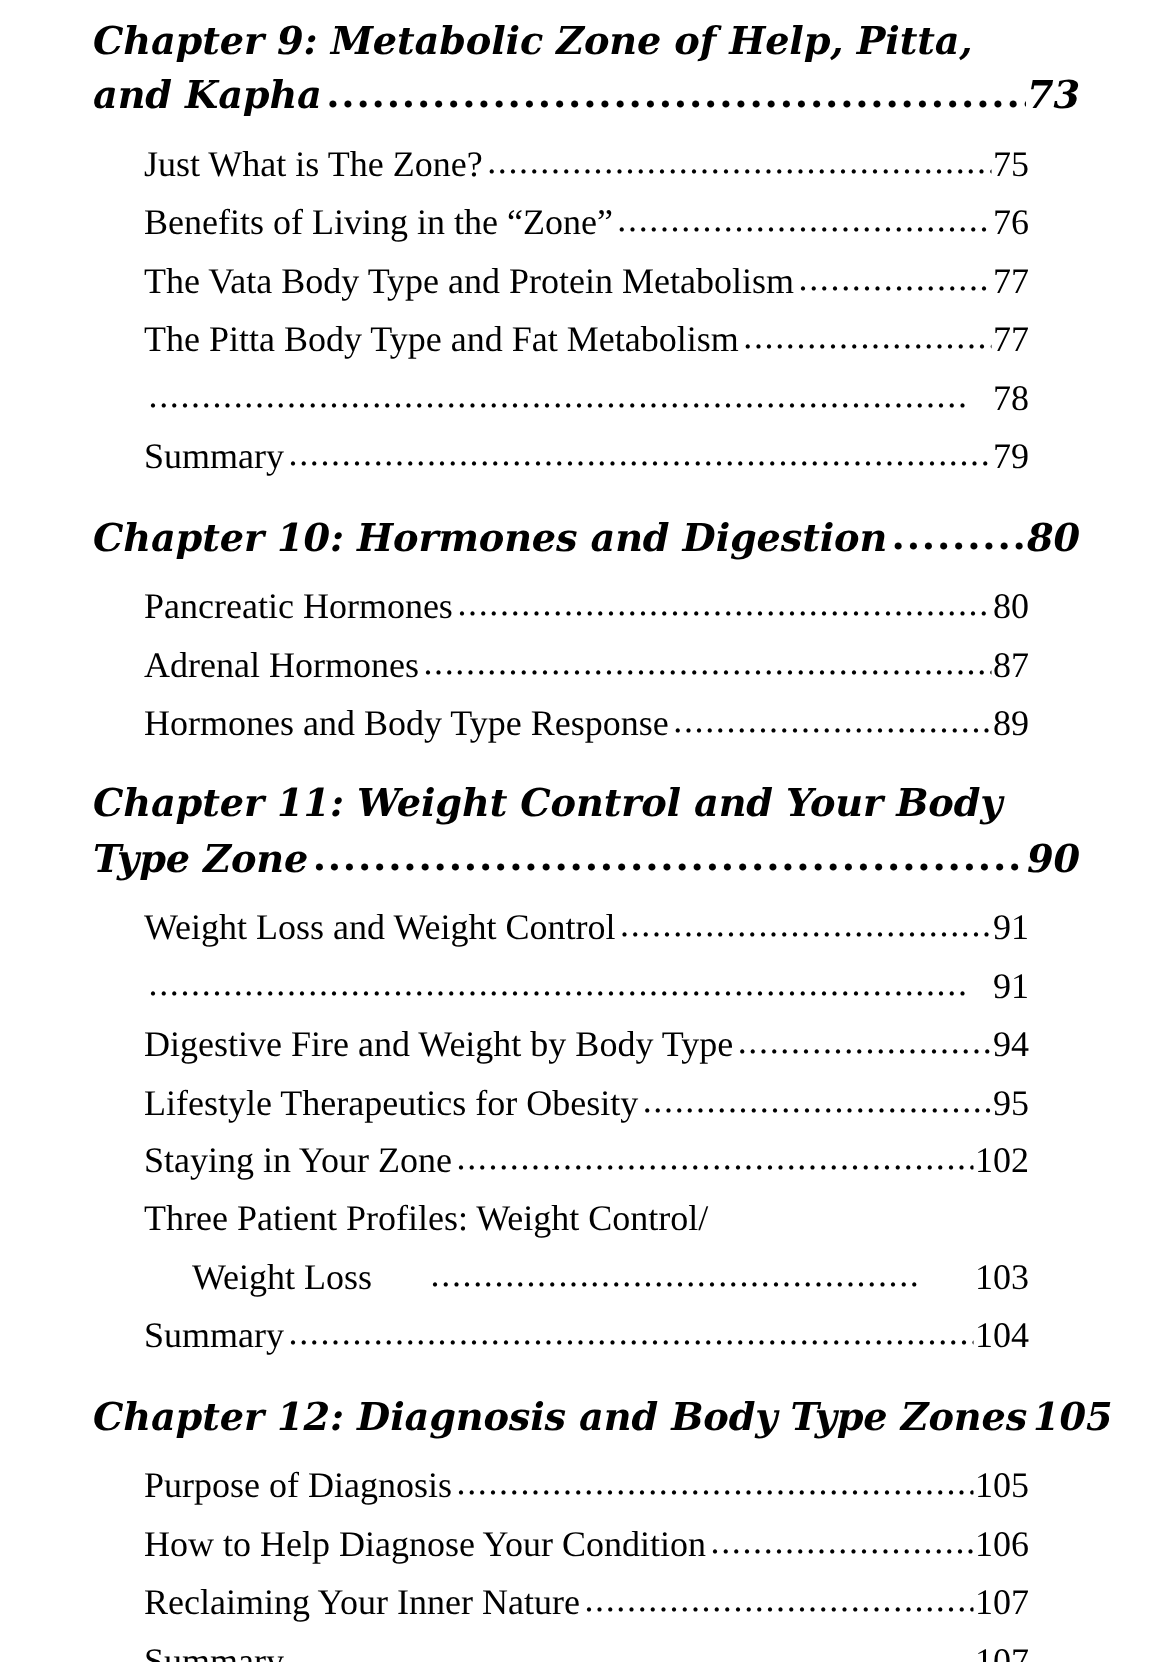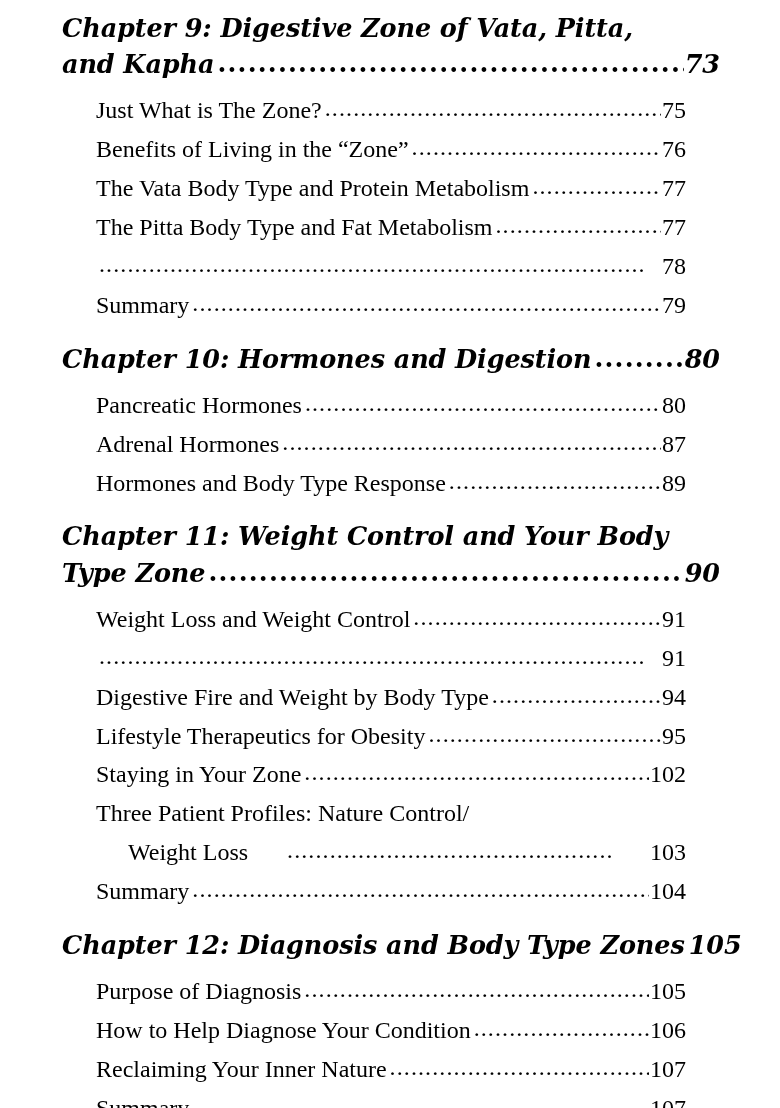--- a/index.html
+++ b/index.html
@@ -97,21 +97,21 @@
   .gap-small { height: 9px; }
 </style>
 </head>
 <body>
 
 <div class="page">
 
   <div class="group">
     <div class="chapter">
       <div class="row nolead">
-        <span class="title">Chapter 9: Digestive Zone of Vata, Pitta,</span>
+        <span class="title">Chapter 9: Metabolic Zone of Help, Pitta,</span>
       </div>
       <div class="row cont">
         <span class="title">and Kapha</span>
         <span class="leader">.............................................................................</span>
         <span class="page-no">73</span>
       </div>
     </div>
 
     <div class="gap-small"></div>
 
@@ -215,21 +215,21 @@
         <span class="title">Lifestyle Therapeutics for Obesity</span>
         <span class="leader">.............................................................................</span>
         <span class="page-no">95</span>
       </div>
       <div class="row">
         <span class="title">Staying in Your Zone</span>
         <span class="leader">.............................................................................</span>
         <span class="page-no">102</span>
       </div>
       <div class="row nolead">
-        <span class="title">Three Patient Profiles: Nature Control/</span>
+        <span class="title">Three Patient Profiles: Weight Control/</span>
       </div>
       <div class="row indent">
         <span class="title">Weight Loss</span>
         <span class="leader">.............................................................................</span>
         <span class="page-no">103</span>
       </div>
       <div class="row">
         <span class="title">Summary</span>
         <span class="leader">.............................................................................</span>
         <span class="page-no">104</span>

